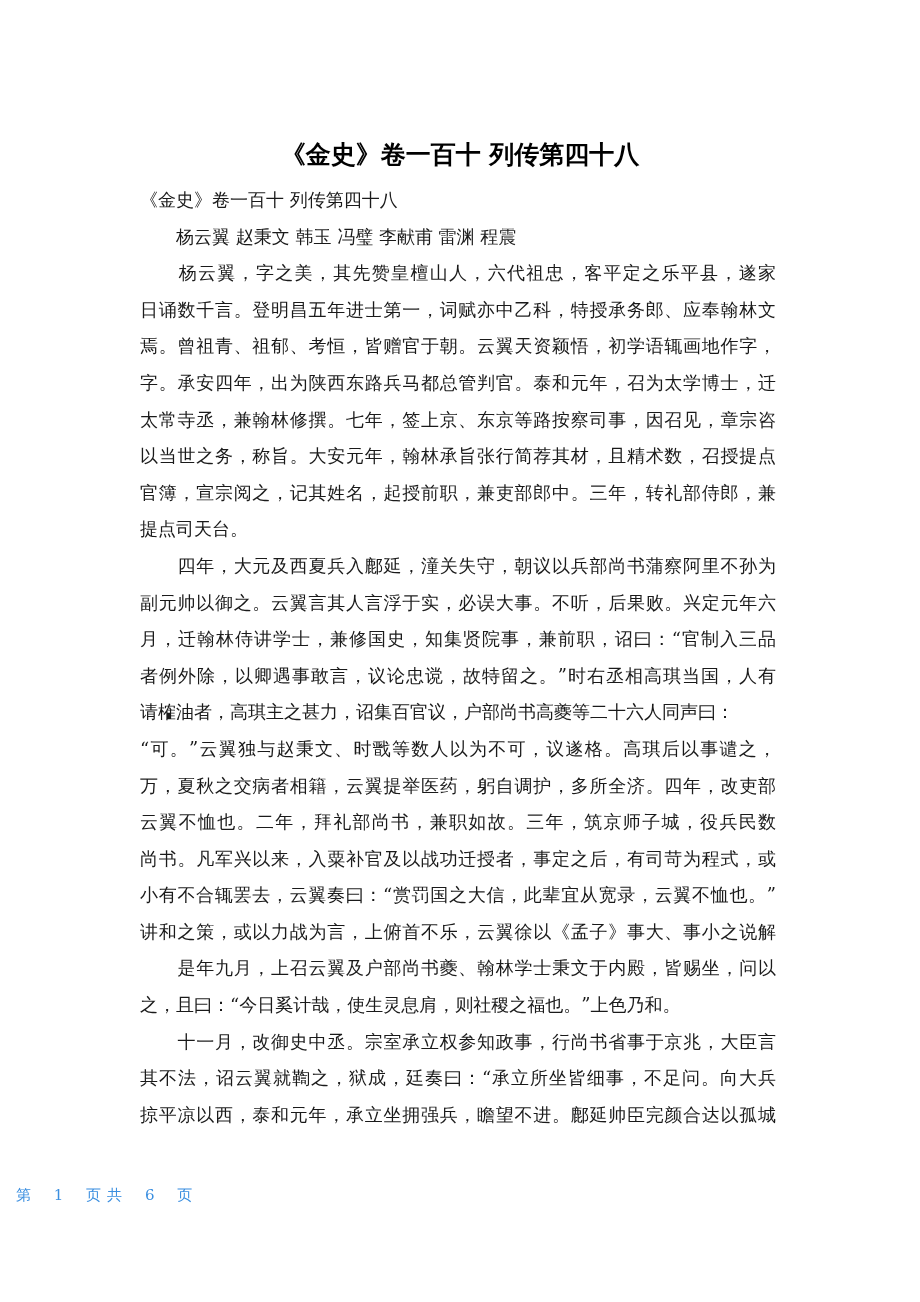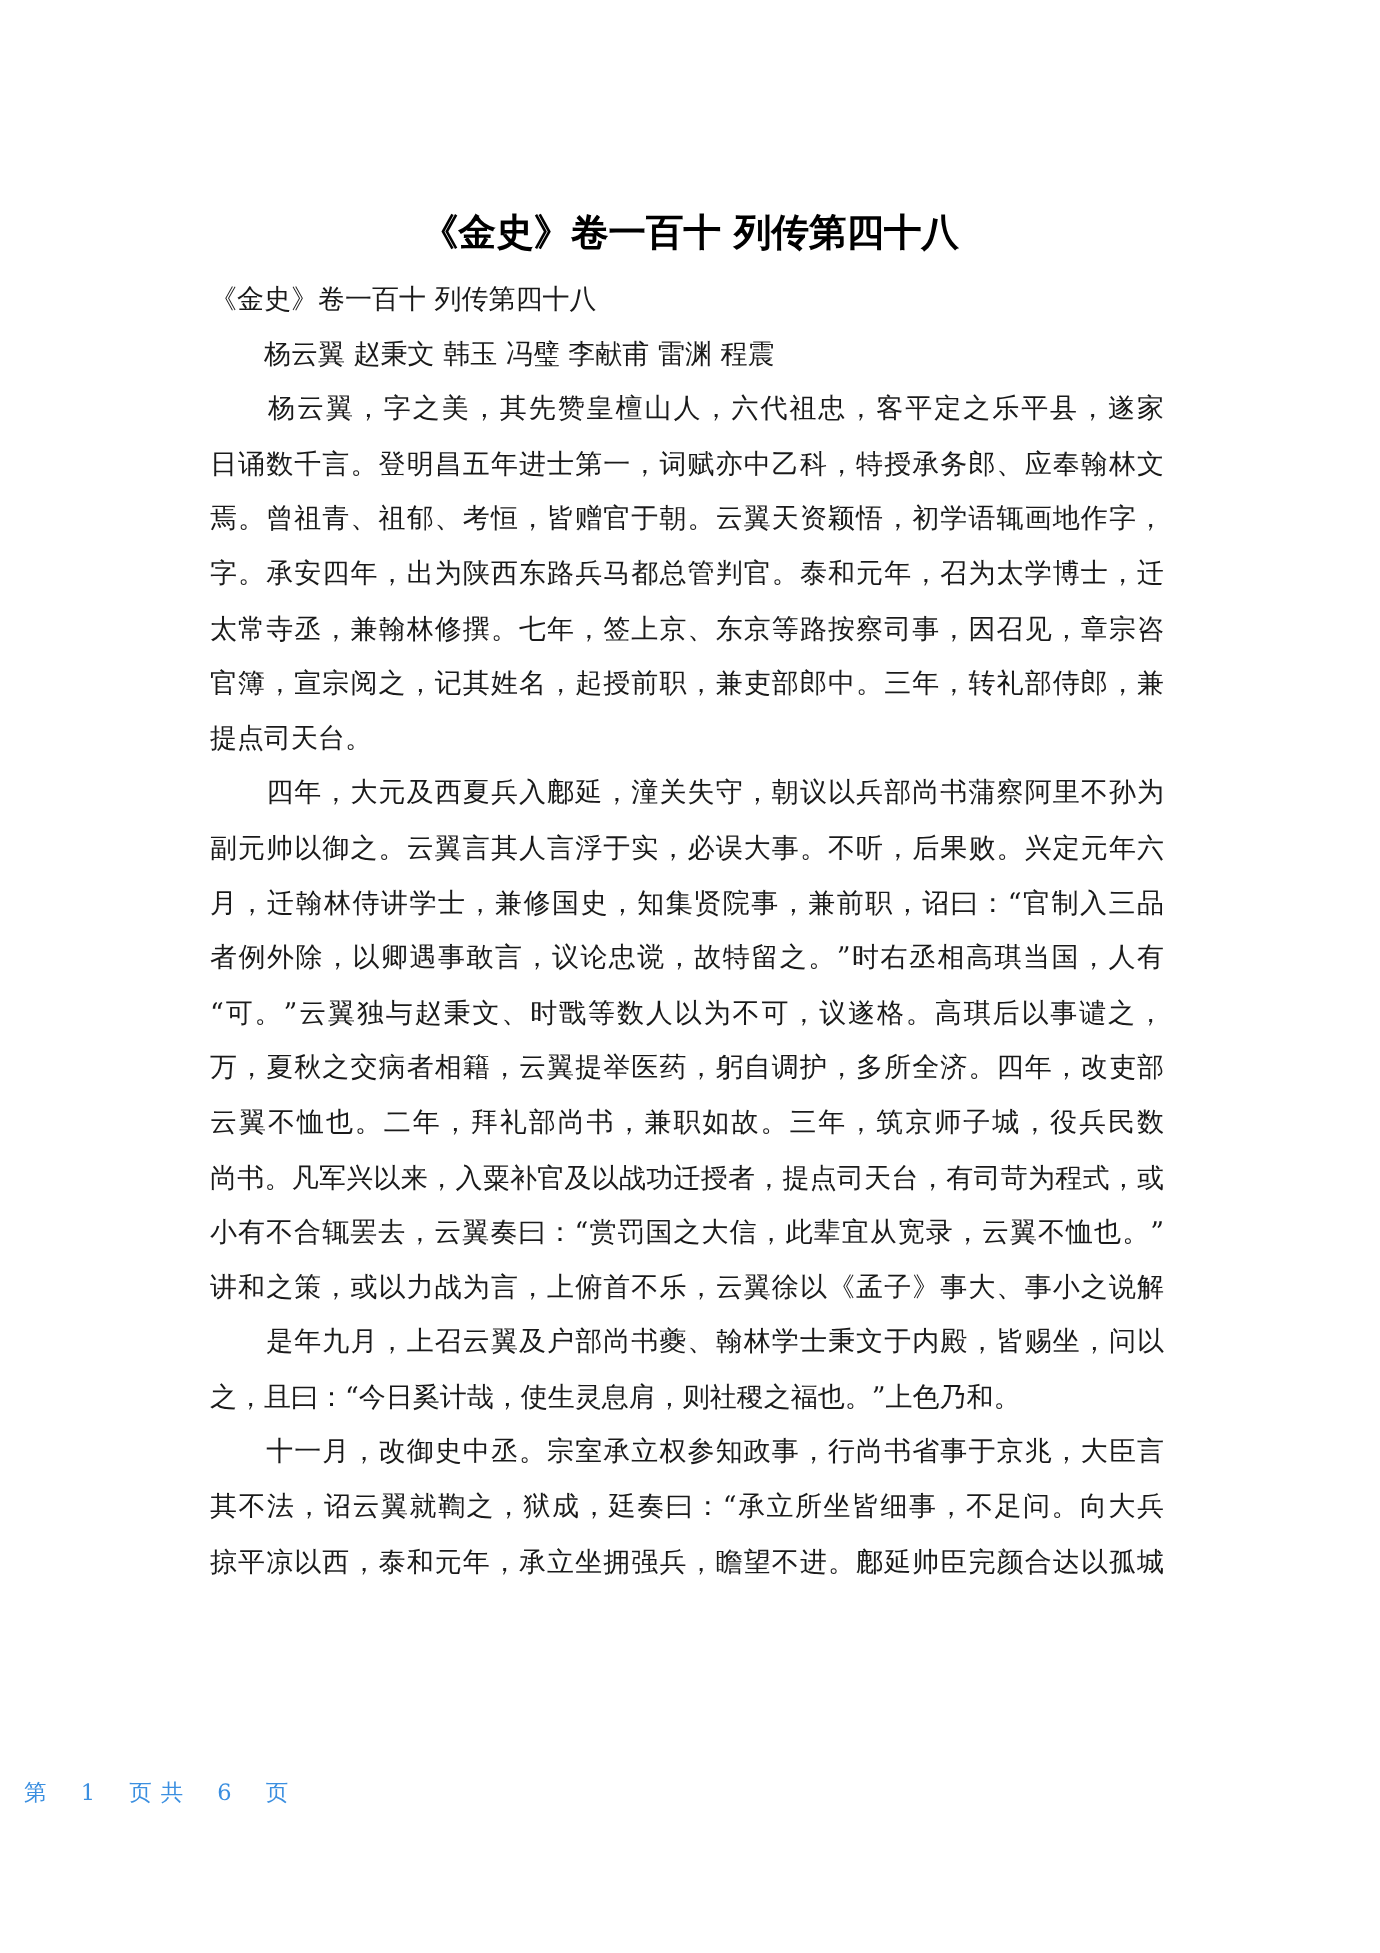--- a/index.html
+++ b/index.html
@@ -26,33 +26,35 @@
   <div class="body">
     <div class="line sub">《金史》卷一百十  列传第四十八</div>
     <div class="line sub">　　杨云翼 赵秉文 韩玉 冯璧 李献甫 雷渊 程震</div>
 
     <div>
       <div class="line">　　杨云翼，字之美，其先赞皇檀山人，六代祖忠，客平定之乐平县，遂家</div>
       <div class="line">日诵数千言。登明昌五年进士第一，词赋亦中乙科，特授承务郎、应奉翰林文</div>
       <div class="line">焉。曾祖青、祖郁、考恒，皆赠官于朝。云翼天资颖悟，初学语辄画地作字，</div>
       <div class="line">字。承安四年，出为陕西东路兵马都总管判官。泰和元年，召为太学博士，迁</div>
       <div class="line">太常寺丞，兼翰林修撰。七年，签上京、东京等路按察司事，因召见，章宗咨</div>
+      <div class="line">以当世之务，称旨。大安元年，翰林承旨张行简荐其材，且精术数，召授提点</div>
       <div class="line">官簿，宣宗阅之，记其姓名，起授前职，兼吏部郎中。三年，转礼部侍郎，兼</div>
       <div class="line last">提点司天台。</div>
     </div>
 
     <div>
       <div class="line">　　四年，大元及西夏兵入鄜延，潼关失守，朝议以兵部尚书蒲察阿里不孙为</div>
       <div class="line">副元帅以御之。云翼言其人言浮于实，必误大事。不听，后果败。兴定元年六</div>
       <div class="line">月，迁翰林侍讲学士，兼修国史，知集贤院事，兼前职，诏曰：“官制入三品</div>
       <div class="line">者例外除，以卿遇事敢言，议论忠谠，故特留之。”时右丞相高琪当国，人有</div>
+      <div class="line last">请榷油者，高琪主之甚力，诏集百官议，户部尚书高夔等二十六人同声曰：</div>
       <div class="line">“可。”云翼独与赵秉文、时戬等数人以为不可，议遂格。高琪后以事谴之，</div>
       <div class="line">万，夏秋之交病者相籍，云翼提举医药，躬自调护，多所全济。四年，改吏部</div>
       <div class="line">云翼不恤也。二年，拜礼部尚书，兼职如故。三年，筑京师子城，役兵民数</div>
-      <div class="line">尚书。凡军兴以来，入粟补官及以战功迁授者，提点司天台，有司苛为程式，或</div>
+      <div class="line">尚书。凡军兴以来，入粟补官及以战功迁授者，事定之后，有司苛为程式，或</div>
       <div class="line">小有不合辄罢去，云翼奏曰：“赏罚国之大信，此辈宜从宽录，云翼不恤也。”</div>
     </div>
 
     <div>
       <div class="line">讲和之策，或以力战为言，上俯首不乐，云翼徐以《孟子》事大、事小之说解</div>
       <div class="line">　　是年九月，上召云翼及户部尚书夔、翰林学士秉文于内殿，皆赐坐，问以</div>
       <div class="line last">之，且曰：“今日奚计哉，使生灵息肩，则社稷之福也。”上色乃和。</div>
     </div>
 
     <div>

